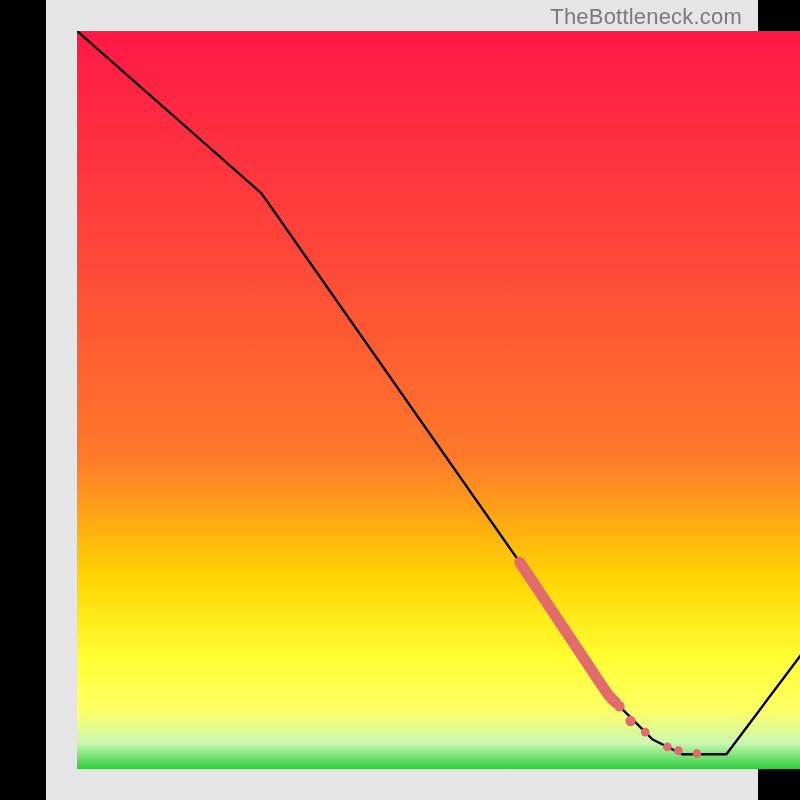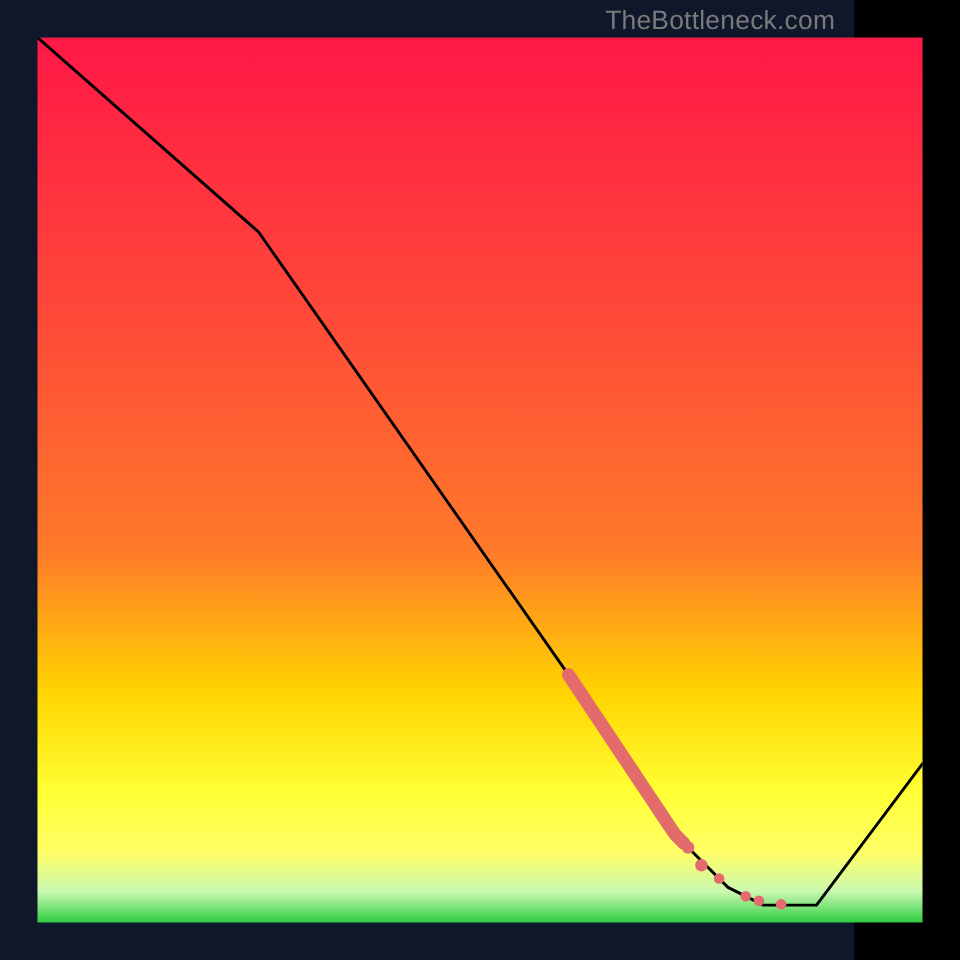--- a/index.html
+++ b/index.html
@@ -1,17 +1,17 @@
 <!DOCTYPE html>
 <html><head>
 <meta charset="utf-8">
 <style>
   * { margin: 0; padding: 0; box-sizing: border-box; }
   html, body { width: 800px; height: 800px; background: #000; overflow: hidden; }
-  .wrap { position: relative; width: 712px; height: 800px; background: #0f172a; }
+  .wrap { position: relative; width: 712px; height: 800px; background: #e5e5e5; margin-left: 46px; }
   .attribution {
     position: absolute;
     top: 4px;
     right: 16px;
     font-family: Arial, Helvetica, sans-serif;
     font-size: 22px;
     color: #7a7a7a;
     font-weight: 500;
     letter-spacing: 0.2px;
   }

